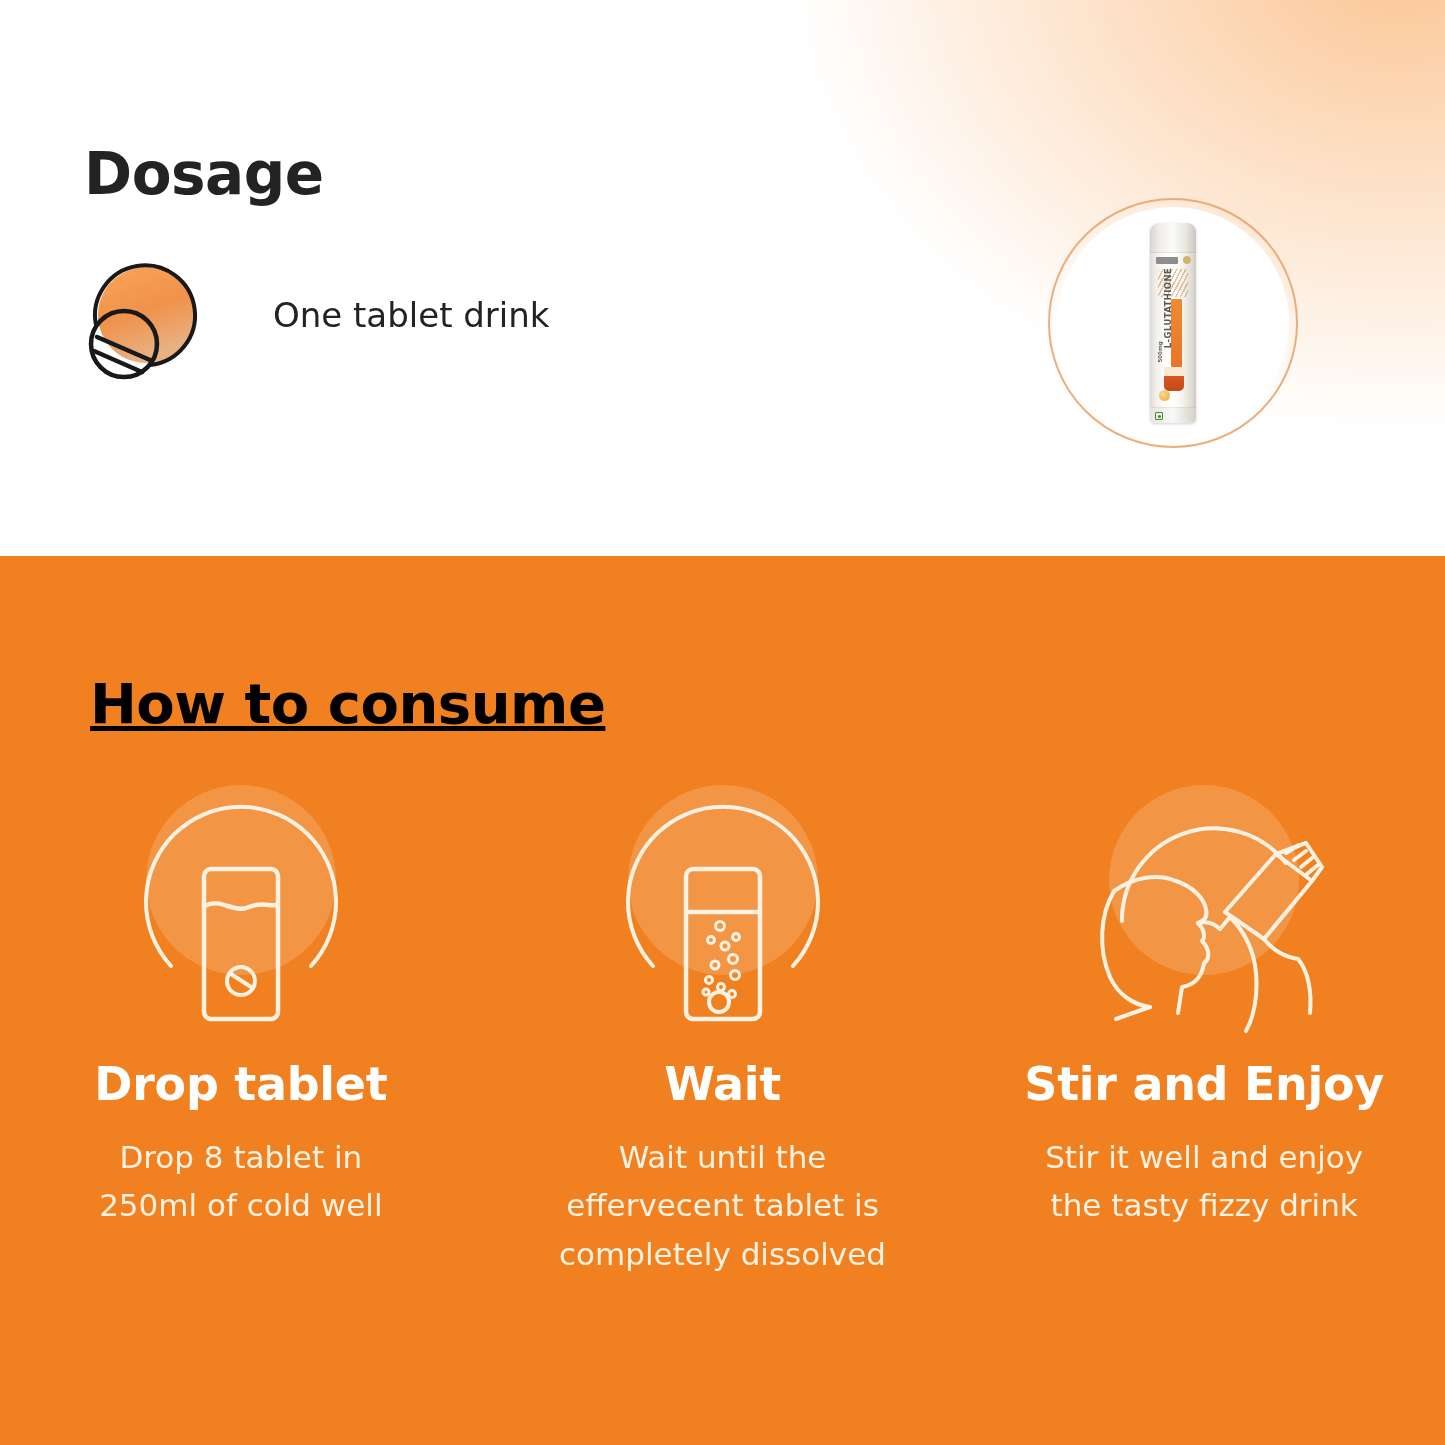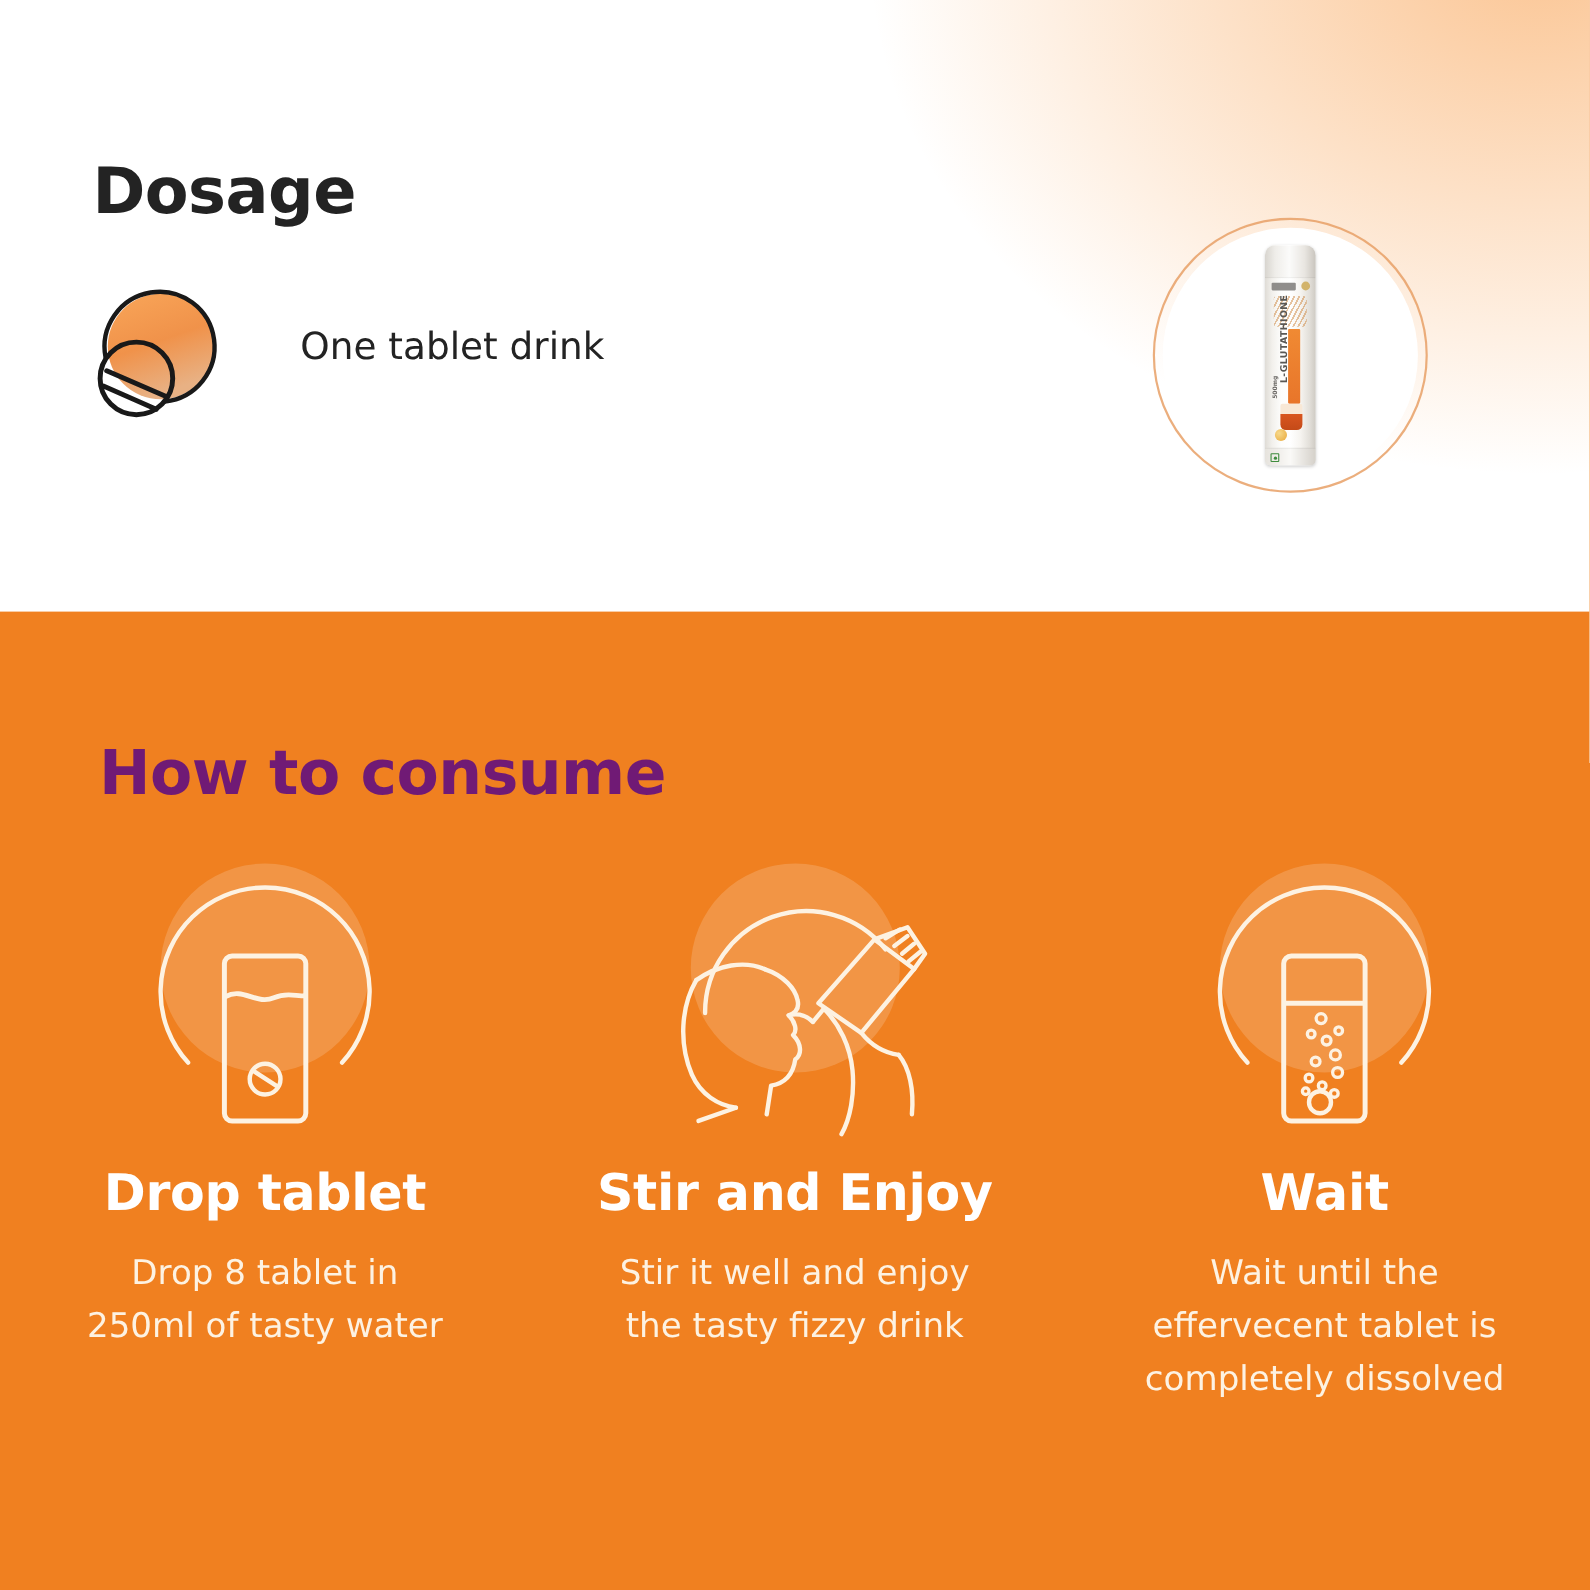--- a/index.html
+++ b/index.html
@@ -202,22 +202,23 @@
     position:absolute;
     left:0; top:556px;
     width:1445px; height:889px;
     background:#F08020;
   }
   .consume-title {
     position:absolute;
     left:90px; top:115px;
     font-size:56px;
     font-weight:bold;
-    color:#701a75;
+    color:#000000;
     letter-spacing:-0.5px;
+    text-decoration:underline;
   }
 
   .steps {
     position:absolute;
     left:0; top:225px;
     width:1445px;
     display:flex;
   }
   .step {
     flex:1 1 0;
@@ -330,21 +331,50 @@
             <path d="M 80 185 A 95 95 0 1 1 220 185" fill="none" stroke="#FDF2E2" stroke-width="4" stroke-linecap="round"></path>
             <rect x="113" y="88" width="74" height="150" rx="7" fill="none" stroke="#FDF2E2" stroke-width="4.5"></rect>
             <path d="M 114 125 C 130 116, 142 133, 158 126 C 172 120, 180 126, 186 124" fill="none" stroke="#FDF2E2" stroke-width="4.5" stroke-linecap="round"></path>
             <circle cx="150" cy="200" r="14" fill="none" stroke="#FDF2E2" stroke-width="4"></circle>
             <line x1="140" y1="193" x2="160" y2="206" stroke="#FDF2E2" stroke-width="4" stroke-linecap="round"></line>
           </svg>
         </div>
         <div class="step-title">Drop tablet</div>
         <div class="step-desc">
           <span>Drop 8 tablet in</span>
-          <span>250ml of tasty water</span>
+          <span>250ml of cold well</span>
+        </div>
+      </div>
+
+      <div class="step">
+        <div class="step-icon-area">
+          <div class="step-blob"></div>
+          <svg class="step-svg" viewBox="0 0 300 270">
+            <path d="M 80 185 A 95 95 0 1 1 220 185" fill="none" stroke="#FDF2E2" stroke-width="4" stroke-linecap="round"></path>
+            <rect x="113" y="88" width="74" height="150" rx="7" fill="none" stroke="#FDF2E2" stroke-width="4.5"></rect>
+            <line x1="114" y1="131" x2="186" y2="131" stroke="#FDF2E2" stroke-width="4.5"></line>
+            <circle cx="147" cy="145" r="4.5" fill="none" stroke="#FDF2E2" stroke-width="3"></circle>
+            <circle cx="163" cy="156" r="3.5" fill="none" stroke="#FDF2E2" stroke-width="3"></circle>
+            <circle cx="138" cy="159" r="3.5" fill="none" stroke="#FDF2E2" stroke-width="3"></circle>
+            <circle cx="152" cy="165" r="4" fill="none" stroke="#FDF2E2" stroke-width="3"></circle>
+            <circle cx="160" cy="178" r="4.5" fill="none" stroke="#FDF2E2" stroke-width="3"></circle>
+            <circle cx="142" cy="184" r="4" fill="none" stroke="#FDF2E2" stroke-width="3"></circle>
+            <circle cx="162" cy="194" r="4.5" fill="none" stroke="#FDF2E2" stroke-width="3"></circle>
+            <circle cx="136" cy="199" r="3.5" fill="none" stroke="#FDF2E2" stroke-width="3"></circle>
+            <circle cx="148" cy="206" r="3.5" fill="none" stroke="#FDF2E2" stroke-width="3"></circle>
+            <circle cx="133" cy="211" r="3" fill="none" stroke="#FDF2E2" stroke-width="3"></circle>
+            <circle cx="159" cy="213" r="3.5" fill="none" stroke="#FDF2E2" stroke-width="3"></circle>
+            <circle cx="146" cy="221" r="10" fill="none" stroke="#FDF2E2" stroke-width="4"></circle>
+          </svg>
+        </div>
+        <div class="step-title">Wait</div>
+        <div class="step-desc">
+          <span>Wait until the</span>
+          <span>effervecent tablet is</span>
+          <span>completely dissolved</span>
         </div>
       </div>
 
       <div class="step">
         <div class="step-icon-area">
           <div class="step-blob"></div>
           <svg class="step-svg" viewBox="0 0 300 270">
             <g fill="none" stroke="#FDF2E2" stroke-width="4" stroke-linecap="round" stroke-linejoin="round">
               <path d="M 68 140 A 92 92 0 0 1 232 82"></path>
               <path d="M 60 110 C 80 96, 104 92, 122 100"></path>
@@ -367,45 +397,16 @@
             </g>
           </svg>
         </div>
         <div class="step-title">Stir and Enjoy</div>
         <div class="step-desc">
           <span>Stir it well and enjoy</span>
           <span>the tasty fizzy drink</span>
         </div>
       </div>
 
-      <div class="step">
-        <div class="step-icon-area">
-          <div class="step-blob"></div>
-          <svg class="step-svg" viewBox="0 0 300 270">
-            <path d="M 80 185 A 95 95 0 1 1 220 185" fill="none" stroke="#FDF2E2" stroke-width="4" stroke-linecap="round"></path>
-            <rect x="113" y="88" width="74" height="150" rx="7" fill="none" stroke="#FDF2E2" stroke-width="4.5"></rect>
-            <line x1="114" y1="131" x2="186" y2="131" stroke="#FDF2E2" stroke-width="4.5"></line>
-            <circle cx="147" cy="145" r="4.5" fill="none" stroke="#FDF2E2" stroke-width="3"></circle>
-            <circle cx="163" cy="156" r="3.5" fill="none" stroke="#FDF2E2" stroke-width="3"></circle>
-            <circle cx="138" cy="159" r="3.5" fill="none" stroke="#FDF2E2" stroke-width="3"></circle>
-            <circle cx="152" cy="165" r="4" fill="none" stroke="#FDF2E2" stroke-width="3"></circle>
-            <circle cx="160" cy="178" r="4.5" fill="none" stroke="#FDF2E2" stroke-width="3"></circle>
-            <circle cx="142" cy="184" r="4" fill="none" stroke="#FDF2E2" stroke-width="3"></circle>
-            <circle cx="162" cy="194" r="4.5" fill="none" stroke="#FDF2E2" stroke-width="3"></circle>
-            <circle cx="136" cy="199" r="3.5" fill="none" stroke="#FDF2E2" stroke-width="3"></circle>
-            <circle cx="148" cy="206" r="3.5" fill="none" stroke="#FDF2E2" stroke-width="3"></circle>
-            <circle cx="133" cy="211" r="3" fill="none" stroke="#FDF2E2" stroke-width="3"></circle>
-            <circle cx="159" cy="213" r="3.5" fill="none" stroke="#FDF2E2" stroke-width="3"></circle>
-            <circle cx="146" cy="221" r="10" fill="none" stroke="#FDF2E2" stroke-width="4"></circle>
-          </svg>
-        </div>
-        <div class="step-title">Wait</div>
-        <div class="step-desc">
-          <span>Wait until the</span>
-          <span>effervecent tablet is</span>
-          <span>completely dissolved</span>
-        </div>
-      </div>
-
     </div>
   </section>
 
 </div>
 
 </body></html>

